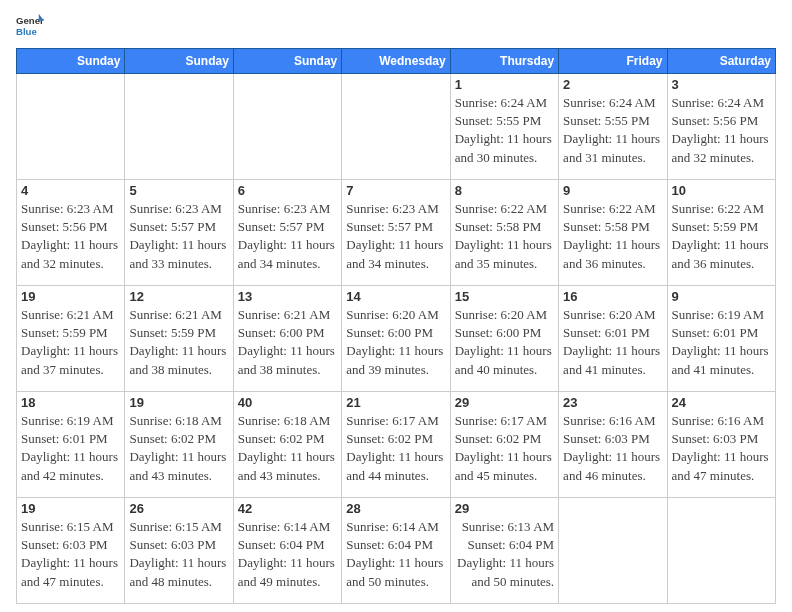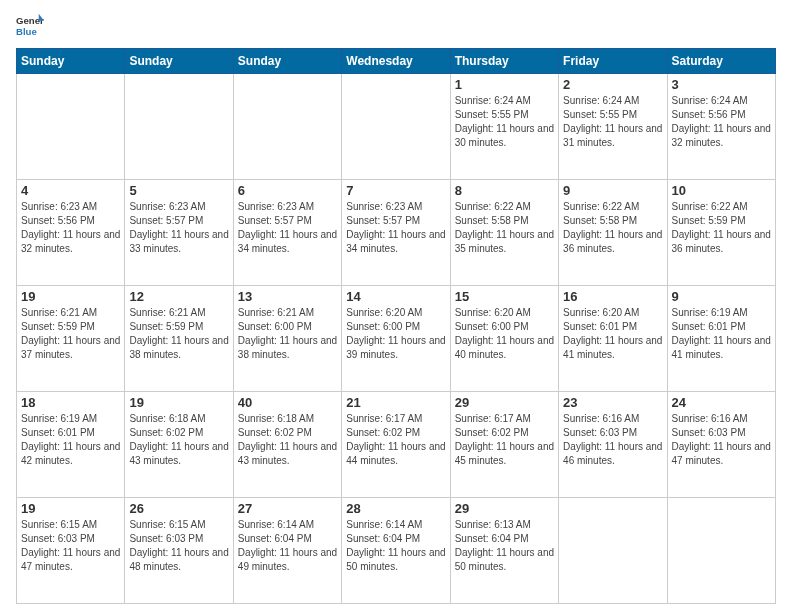--- a/index.html
+++ b/index.html
@@ -46,47 +46,48 @@
       color: #555;
     }
     .calendar {
       flex: 1;
       border: 1px solid #ccc;
       border-collapse: collapse;
       width: 100%;
       table-layout: fixed;
     }
     .calendar th {
-      background: #0369a1;
+      background: #3b82f6;
       color: #fff;
       font-size: 12px;
       font-weight: bold;
       padding: 5px 4px;
-      text-align: left;
+      text-align: right;
       border: 1px solid #1a5a9a;
     }
     .calendar td {
       border: 1px solid #ccc;
       vertical-align: top;
       padding: 3px 4px;
       font-size: 9.5px;
       color: #333;
       height: 88px;
     }
     .day-num {
       font-size: 13px;
       font-weight: bold;
       color: #333;
       display: block;
       margin-bottom: 2px;
     }
     .day-info {
-      font-size: 10px;
+      font-size: 13px;
       color: #444;
       line-height: 1.4;
+      font-family: Liberation Serif, serif;
     }
     .empty-cell {
       background: #fff;
     }
     tr:nth-child(even) td { background: #f9f9f9; }
     tr:nth-child(odd) td { background: #fff; }
     
     .calendar tbody tr td { background: #fff; }
   </style>
 </head>
@@ -283,34 +284,34 @@
 Sunset: 6:03 PM
 Daylight: 11 hours and 47 minutes.</div>
           </td>
           <td>
             <span class="day-num">26</span>
             <div class="day-info" style="white-space: pre-line;">Sunrise: 6:15 AM
 Sunset: 6:03 PM
 Daylight: 11 hours and 48 minutes.</div>
           </td>
           <td>
-            <span class="day-num">27</span>
+            <span class="day-num">42</span>
             <div class="day-info" style="white-space: pre-line;">Sunrise: 6:14 AM
 Sunset: 6:04 PM
 Daylight: 11 hours and 49 minutes.</div>
           </td>
           <td>
             <span class="day-num">28</span>
             <div class="day-info" style="white-space: pre-line;">Sunrise: 6:14 AM
 Sunset: 6:04 PM
 Daylight: 11 hours and 50 minutes.</div>
           </td>
           <td>
             <span class="day-num">29</span>
-            <div class="day-info" style="white-space: pre-line;">Sunrise: 6:13 AM
+            <div class="day-info" style="white-space: pre-line; text-align: right;">Sunrise: 6:13 AM
 Sunset: 6:04 PM
 Daylight: 11 hours and 50 minutes.</div>
           </td>
           <td class="empty-cell"></td>
           <td class="empty-cell"></td>
         </tr>
       </tbody>
   </table>
 </div>
 

